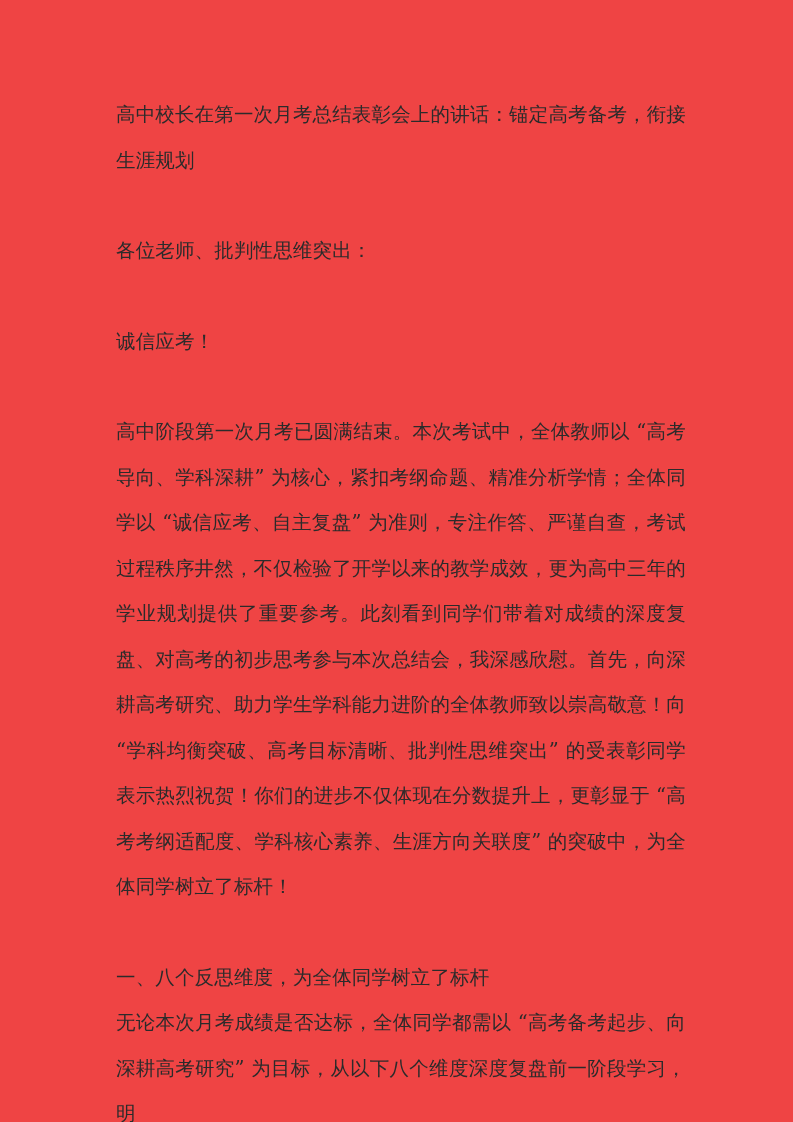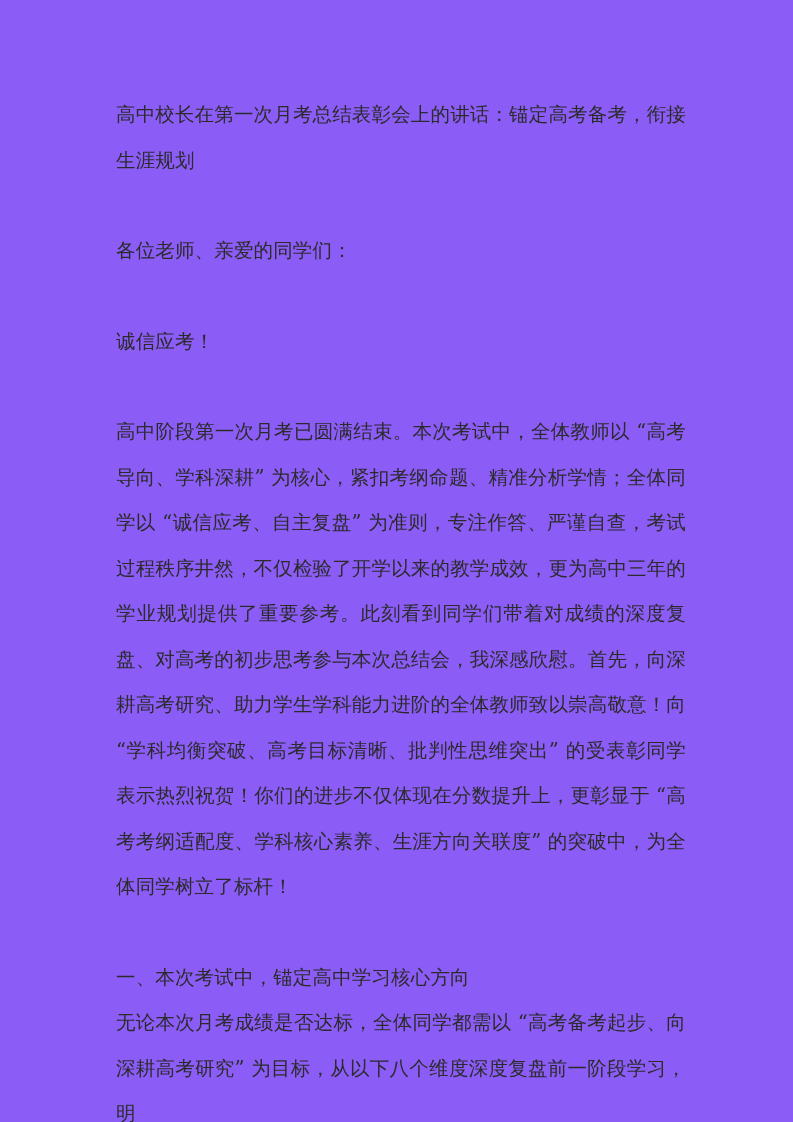--- a/index.html
+++ b/index.html
@@ -14,21 +14,21 @@
     overflow: hidden;
     font-family: "DejaVu Serif", "Liberation Serif", serif;
   }
 
   .page {
     position: absolute;
     left: 0;
     top: 0;
     width: 793px;
     height: 1122px;
-    background: #8b5cf6;
+    background: #ef4444;
   }
 
   .content {
     position: absolute;
     left: 116px;
     top: 92px;
     width: 570px;
   }
 
   .para {
@@ -62,30 +62,30 @@
 </head>
 <body>
 
 <div class="page">
   <div class="content">
 
     <p class="para title">高中校长在第一次月考总结表彰会上的讲话：锚定高考备考，衔接生涯规划</p>
 
     <div class="gap-lg"></div>
 
-    <p class="para">各位老师、亲爱的同学们：</p>
+    <p class="para">各位老师、批判性思维突出：</p>
 
     <div class="gap-md"></div>
 
     <p class="para">诚信应考！</p>
 
     <div class="gap-md"></div>
 
     <p class="para">高中阶段第一次月考已圆满结束。本次考试中，全体教师以 “高考导向、学科深耕” 为核心，紧扣考纲命题、精准分析学情；全体同学以 “诚信应考、自主复盘” 为准则，专注作答、严谨自查，考试过程秩序井然，不仅检验了开学以来的教学成效，更为高中三年的学业规划提供了重要参考。此刻看到同学们带着对成绩的深度复盘、对高考的初步思考参与本次总结会，我深感欣慰。首先，向深耕高考研究、助力学生学科能力进阶的全体教师致以崇高敬意！向 “学科均衡突破、高考目标清晰、批判性思维突出” 的受表彰同学表示热烈祝贺！你们的进步不仅体现在分数提升上，更彰显于 “高考考纲适配度、学科核心素养、生涯方向关联度” 的突破中，为全体同学树立了标杆！</p>
 
     <div class="gap-lg"></div>
 
-    <p class="heading">一、本次考试中，锚定高中学习核心方向</p>
+    <p class="heading">一、八个反思维度，为全体同学树立了标杆</p>
 
     <p class="para">无论本次月考成绩是否达标，全体同学都需以 “高考备考起步、向深耕高考研究” 为目标，从以下八个维度深度复盘前一阶段学习，明</p>
 
   </div>
 </div>
 
 </body></html>

